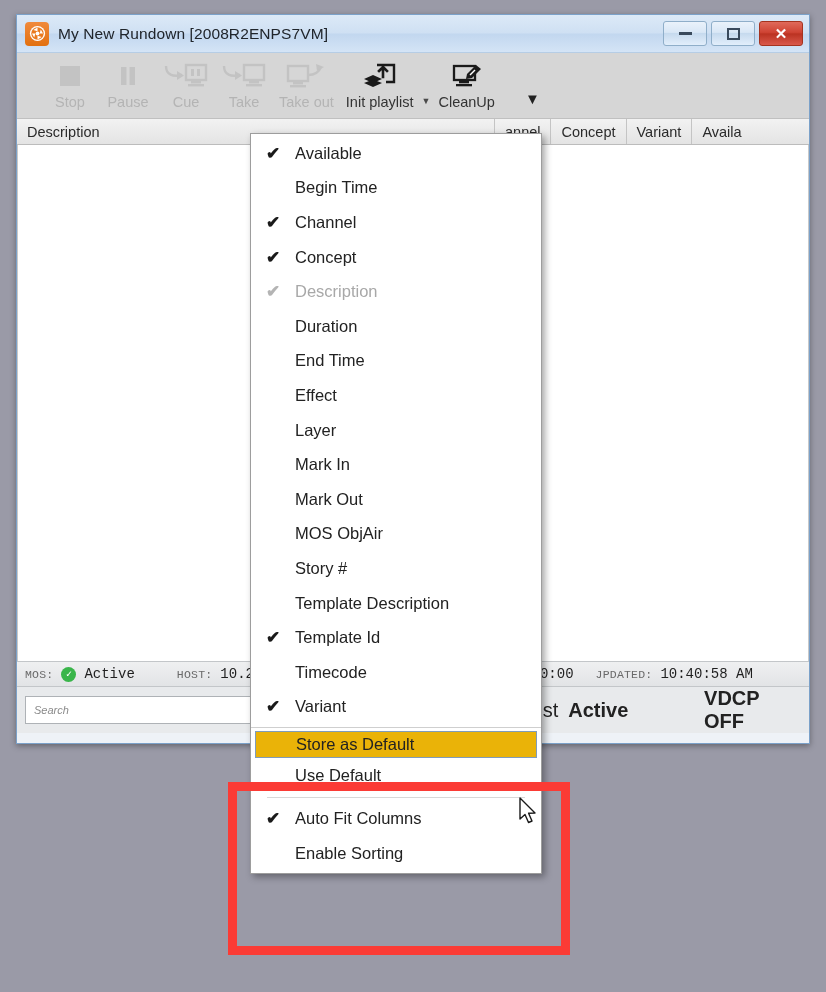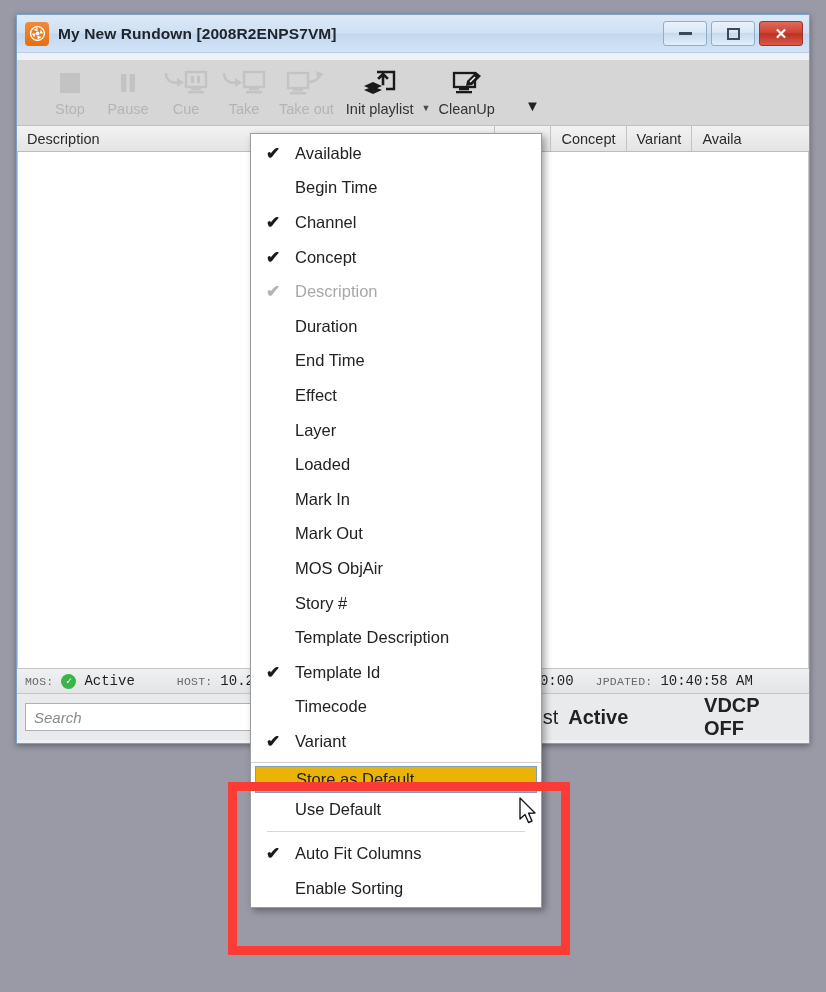--- a/index.html
+++ b/index.html
@@ -42,21 +42,20 @@
     display: flex; align-items: center; justify-content: center;
     flex: 0 0 auto;
     margin-right: 9px;
   }
   #app-icon svg { display:block; }
   #window-title {
     font-size: 15.5px;
     color: #20252b;
     letter-spacing: 0.1px;
     white-space: nowrap;
-    font-weight: bold;
   }
   .win-btns {
     position: absolute;
     right: 6px; top: 6px;
     display: flex; gap: 4px;
   }
   .win-btn {
     width: 44px; height: 25px;
     border: 1px solid #8faec9;
     border-radius: 3px;
@@ -75,21 +74,20 @@
   
   #toolbar {
     height: 66px;
     background: #d6d6d6;
     border-bottom: 1px solid #c0c0c0;
     display: flex;
     align-items: flex-start;
     padding: 4px 0 0 24px;
     box-sizing: border-box;
     position: relative;
-    margin-top: 7px;
   }
   .tb-item {
     display: flex;
     flex-direction: column;
     align-items: center;
     justify-content: flex-start;
     min-width: 58px;
     padding: 2px 6px 0 6px;
     box-sizing: border-box;
   }
@@ -187,21 +185,21 @@
     position: relative;
     width: 258px; height: 28px;
     background: #fff;
     border: 1px solid #aeb2b6;
     display: flex; align-items: center;
     box-sizing: border-box;
   }
   #search-input {
     border: none; outline: none;
     width: 100%; height: 100%;
-    font-size: 15px; font-style: italic;
+    font-size: 11px; font-style: italic;
     color: #777;
     padding: 0 26px 0 8px;
     background: transparent;
     font-family: "Liberation Sans", sans-serif;
     box-sizing: border-box;
   }
   #search-input::placeholder { color:#8a8a8a; font-style: italic; }
   #search-icon {
     position: absolute; right: 6px; top: 5px;
     width: 16px; height: 16px;
@@ -487,24 +485,20 @@
   <div class="mi">
     <span class="check"></span>
     <span class="mlabel">Effect</span>
   </div>
 
   <div class="mi">
     <span class="check"></span>
     <span class="mlabel">Layer</span>
   </div>
 
-  <div class="mi">
-    <span class="check"></span>
-    <span class="mlabel">Loaded</span>
-  </div>
 
 
   <div class="mi">
     <span class="check"></span>
     <span class="mlabel">Mark In</span>
   </div>
 
   <div class="mi">
     <span class="check"></span>
     <span class="mlabel">Mark Out</span>

